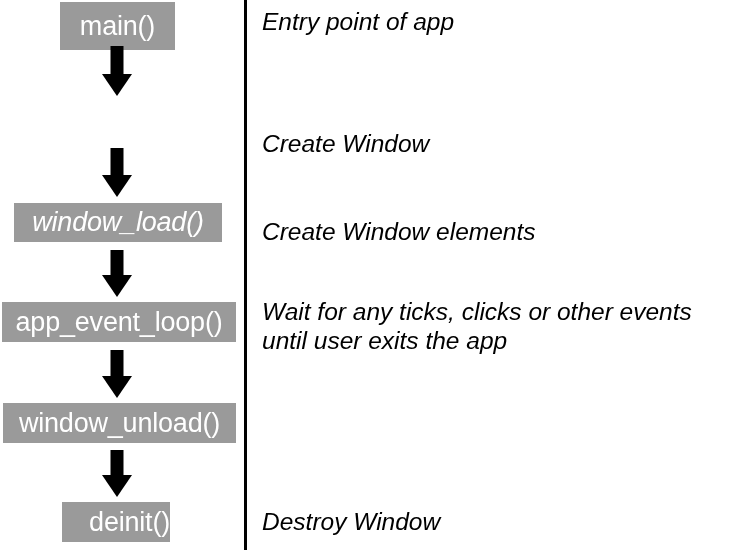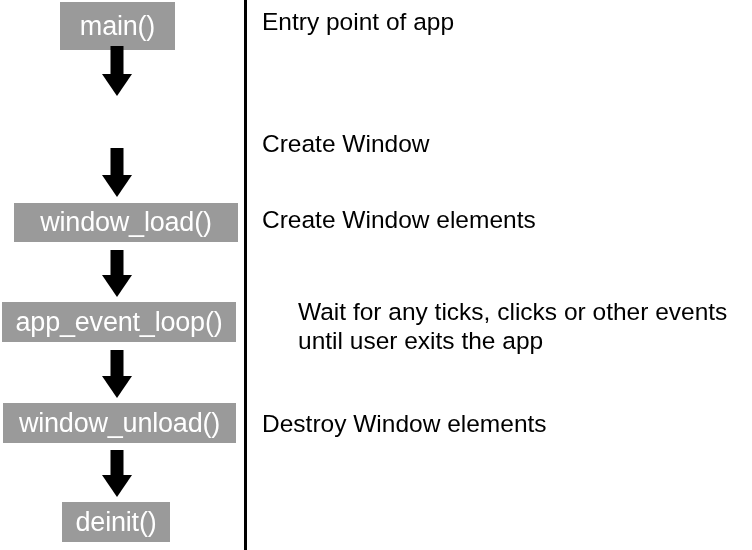--- a/index.html
+++ b/index.html
@@ -46,20 +46,21 @@
   }
 
   
   .desc {
     position: absolute;
     color: #000000;
     font-size: 24.5px;
     line-height: 1.17;
     white-space: pre-line;
     font-family: "Liberation Sans", sans-serif;
+    font-style: italic;
   }
 
   
   .arrow {
     position: absolute;
   }
   .arrow .shaft {
     position: absolute;
     left: 50%;
     top: 0;
@@ -95,48 +96,48 @@
     <div class="head"></div>
   </div>
 
   <div class="desc" style="left:262px; top:110px;margin-top:20px;">Create Window</div>
 
   <div class="arrow" style="left:102px; top:148px; width:30px; height:49px;">
     <div class="shaft" style="width:13px; height:27px;"></div>
     <div class="head"></div>
   </div>
 
-  <div class="node" style="left:14px; top:203px; width:224px; height:39px;">
+  <div class="node" style="left:14px; top:203px; width:208px; height:39px;font-style:italic;">
     <span>window_load()</span>
   </div>
-  <div class="desc" style="left:262px; top:206px;">Create Window elements</div>
+  <div class="desc" style="left:262px; top:218px;">Create Window elements</div>
 
   <div class="arrow" style="left:102px; top:250px; width:30px; height:47px;">
     <div class="shaft" style="width:13px; height:25px;"></div>
     <div class="head"></div>
   </div>
 
   <div class="node" style="left:2px; top:302px; width:234px; height:40px;align-items:center;">
     <span>app_event_loop()</span>
   </div>
-  <div class="desc" style="left:262px; top:298px;margin-left:36px;">Wait for any ticks, clicks or other events
+  <div class="desc" style="left:262px; top:298px;">Wait for any ticks, clicks or other events
 until user exits the app</div>
 
   <div class="arrow" style="left:102px; top:350px; width:30px; height:48px;">
     <div class="shaft" style="width:13px; height:26px;"></div>
     <div class="head"></div>
   </div>
 
   <div class="node" style="left:3px; top:403px; width:233px; height:40px;text-align:center;">
     <span>window_unload()</span>
   </div>
-  <div class="desc" style="left:262px; top:410px;">Destroy Window elements</div>
 
   <div class="arrow" style="left:102px; top:450px; width:30px; height:47px;">
     <div class="shaft" style="width:13px; height:25px;"></div>
     <div class="head"></div>
   </div>
 
-  <div class="node" style="left:62px; top:502px; width:108px; height:40px;">
+  <div class="node" style="left:62px; top:502px; width:108px; height:40px;justify-content:flex-end;">
     <span>deinit()</span>
   </div>
+  <div class="desc" style="left:262px; top:508px;">Destroy Window</div>
 
 </div>
 
 </body></html>

